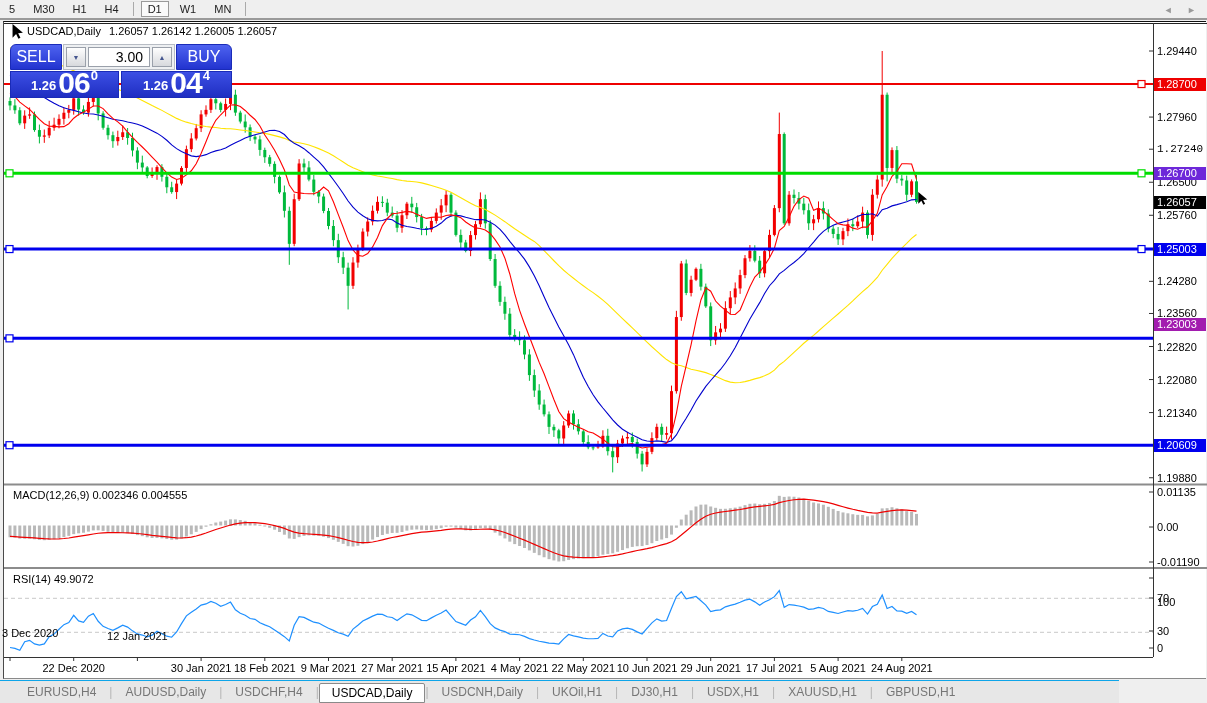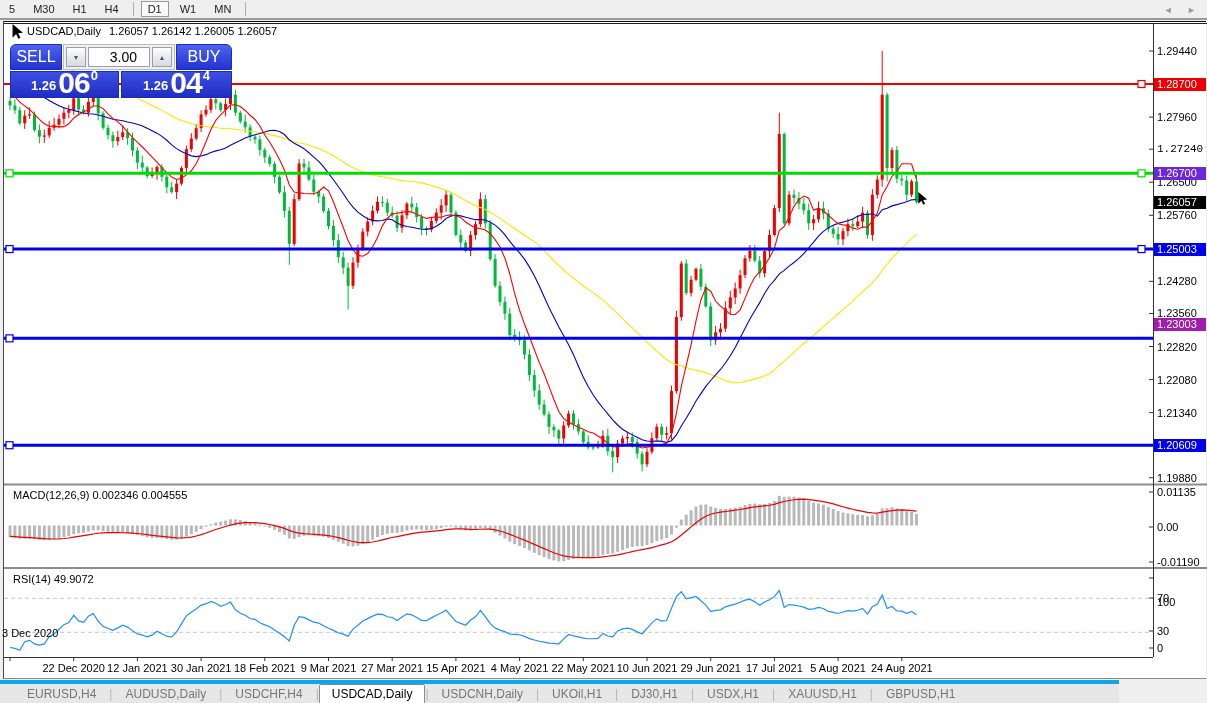--- a/index.html
+++ b/index.html
@@ -16,34 +16,34 @@
   #title-cursor{position:absolute;left:11px;top:24px;z-index:5}
   #chart-cursor{position:absolute;left:917px;top:192px;z-index:5}
   
   .trade-panel{position:absolute;left:10px;top:44px;width:222px;height:54px;z-index:6;font-family:"Liberation Sans",sans-serif}
   .tp-row1{position:absolute;left:0;top:0;width:222px;height:26px}
   .tp-btn{position:absolute;top:0;height:26px;background:linear-gradient(#4e63f0,#2233cf);border:1px solid #1a2bb8;color:#fff;font-size:16px;display:flex;align-items:center;justify-content:center;box-sizing:border-box;cursor:pointer}
   .tp-sell-btn{left:0;width:52px;border-radius:6px 0 0 0}
   .tp-buy-btn{left:166px;width:56px;border-radius:0 6px 0 0}
   .tp-mid{position:absolute;left:53px;top:0;width:112px;height:26px;background:#eef0f2;border:1px solid #b7bcc4;box-sizing:border-box;display:flex;align-items:stretch}
   .tp-spin{width:18px;background:linear-gradient(#fefefe,#d7d9dd);border:1px solid #9aa0aa;color:#45568f;font-size:7px;display:flex;align-items:center;justify-content:center;margin:2px;cursor:pointer}
-  .tp-vol{flex:1;background:#fff;border:1px solid #9aa0aa;margin:2px 0;font-size:14px;color:#000;display:flex;align-items:center;justify-content:flex-end;padding-right:12px}
+  .tp-vol{flex:1;background:#fff;border:1px solid #9aa0aa;margin:2px 0;font-size:14px;color:#000;display:flex;align-items:center;justify-content:flex-end;padding-right:6px}
   .tp-price{position:absolute;top:27px;height:27px;background:linear-gradient(#3c4fe4,#1f2ec2);border:1px solid #1a2bb8;box-sizing:border-box;color:#fff;display:flex;align-items:flex-end;justify-content:center;padding-bottom:1px;cursor:pointer}
   .tp-price-sell{left:0;width:109px}
   .tp-price-buy{left:111px;width:111px}
   .tp-small{font-size:13px;font-weight:bold;margin:0 2px 3px 0}
   .tp-big{font-size:30px;line-height:26px;font-weight:bold;letter-spacing:-1px}
   .tp-sup{font-size:13px;font-weight:bold;margin:0 0 13px 1px}
   
   .ax-label{position:absolute;left:1157px;font-size:11px;color:#000;white-space:nowrap;z-index:4}
   .ax-badge{position:absolute;left:1154px;width:52px;height:13px;font-size:11px;color:#fff;white-space:nowrap;padding-left:3px;box-sizing:border-box;line-height:13px;z-index:4}
   .pane-label{position:absolute;left:13px;font-size:11px;color:#000;white-space:nowrap;z-index:4}
   .date-label{position:absolute;font-size:11px;color:#000;white-space:nowrap;z-index:4}
   
-  .tab-bar{position:absolute;left:0;top:680px;width:1119px;height:23px;background:#e7e7e7;border-top:4px solid #0ea5e9;display:flex;align-items:center;box-sizing:border-box}
+  .tab-bar{position:absolute;left:0;top:680px;width:1119px;height:23px;background:#e7e7e7;border-top:1px solid #0ea5e9;display:flex;align-items:center;box-sizing:border-box}
   .tab{font-size:12px;color:#767676;padding:2px 13px;white-space:nowrap;cursor:pointer}
   .tab.active{background:#fff;color:#000;border:1px solid #8a8a8a;border-radius:2px 2px 0 0;padding:2px 12px;margin-top:1px}
   .tab-sep{color:#b5b5b5;font-size:12px}
   .tab-first-gap{width:14px}
   .tab-arrows{position:absolute;right:5px;top:5px;font-size:9px;color:#9a9a9a;letter-spacing:6px;cursor:pointer}
   #chart-svg{position:absolute;left:4px;top:23px;z-index:1}
 </style>
 </head>
 <body>
 
@@ -737,21 +737,21 @@
     <div class="ax-label" style="top: 521px;">0.00</div>
     <div class="ax-label" style="top: 556px;">-0.01190</div>
     <div class="ax-label" style="top: 596px;">100</div>
     <div class="ax-label" style="top: 592px;">70</div>
     <div class="ax-label" style="top: 625px;">30</div>
     <div class="ax-label" style="top: 642px;">0</div>
   </div>
 <div id="date-axis">
     <div class="date-label" style="top: 627px; left: 2px;">3 Dec 2020</div>
     <div class="date-label" style="top: 662px; left: 73.7px; transform: translateX(-50%);">22 Dec 2020</div>
-    <div class="date-label" style="top: 662px; left: 137.4px; transform: translateX(-50%);">12 Jan 2021</div>
+    <div class="date-label" style="top: 630px; left: 137.4px; transform: translateX(-50%);">12 Jan 2021</div>
     <div class="date-label" style="top: 662px; left: 201.1px; transform: translateX(-50%);">30 Jan 2021</div>
     <div class="date-label" style="top: 662px; left: 264.8px; transform: translateX(-50%);">18 Feb 2021</div>
     <div class="date-label" style="top: 662px; left: 328.5px; transform: translateX(-50%);">9 Mar 2021</div>
     <div class="date-label" style="top: 662px; left: 392.2px; transform: translateX(-50%);">27 Mar 2021</div>
     <div class="date-label" style="top: 662px; left: 455.9px; transform: translateX(-50%);">15 Apr 2021</div>
     <div class="date-label" style="top: 662px; left: 519.6px; transform: translateX(-50%);">4 May 2021</div>
     <div class="date-label" style="top: 662px; left: 583.3px; transform: translateX(-50%);">22 May 2021</div>
     <div class="date-label" style="top: 662px; left: 647px; transform: translateX(-50%);">10 Jun 2021</div>
     <div class="date-label" style="top: 662px; left: 710.7px; transform: translateX(-50%);">29 Jun 2021</div>
     <div class="date-label" style="top: 662px; left: 774.4px; transform: translateX(-50%);">17 Jul 2021</div>

